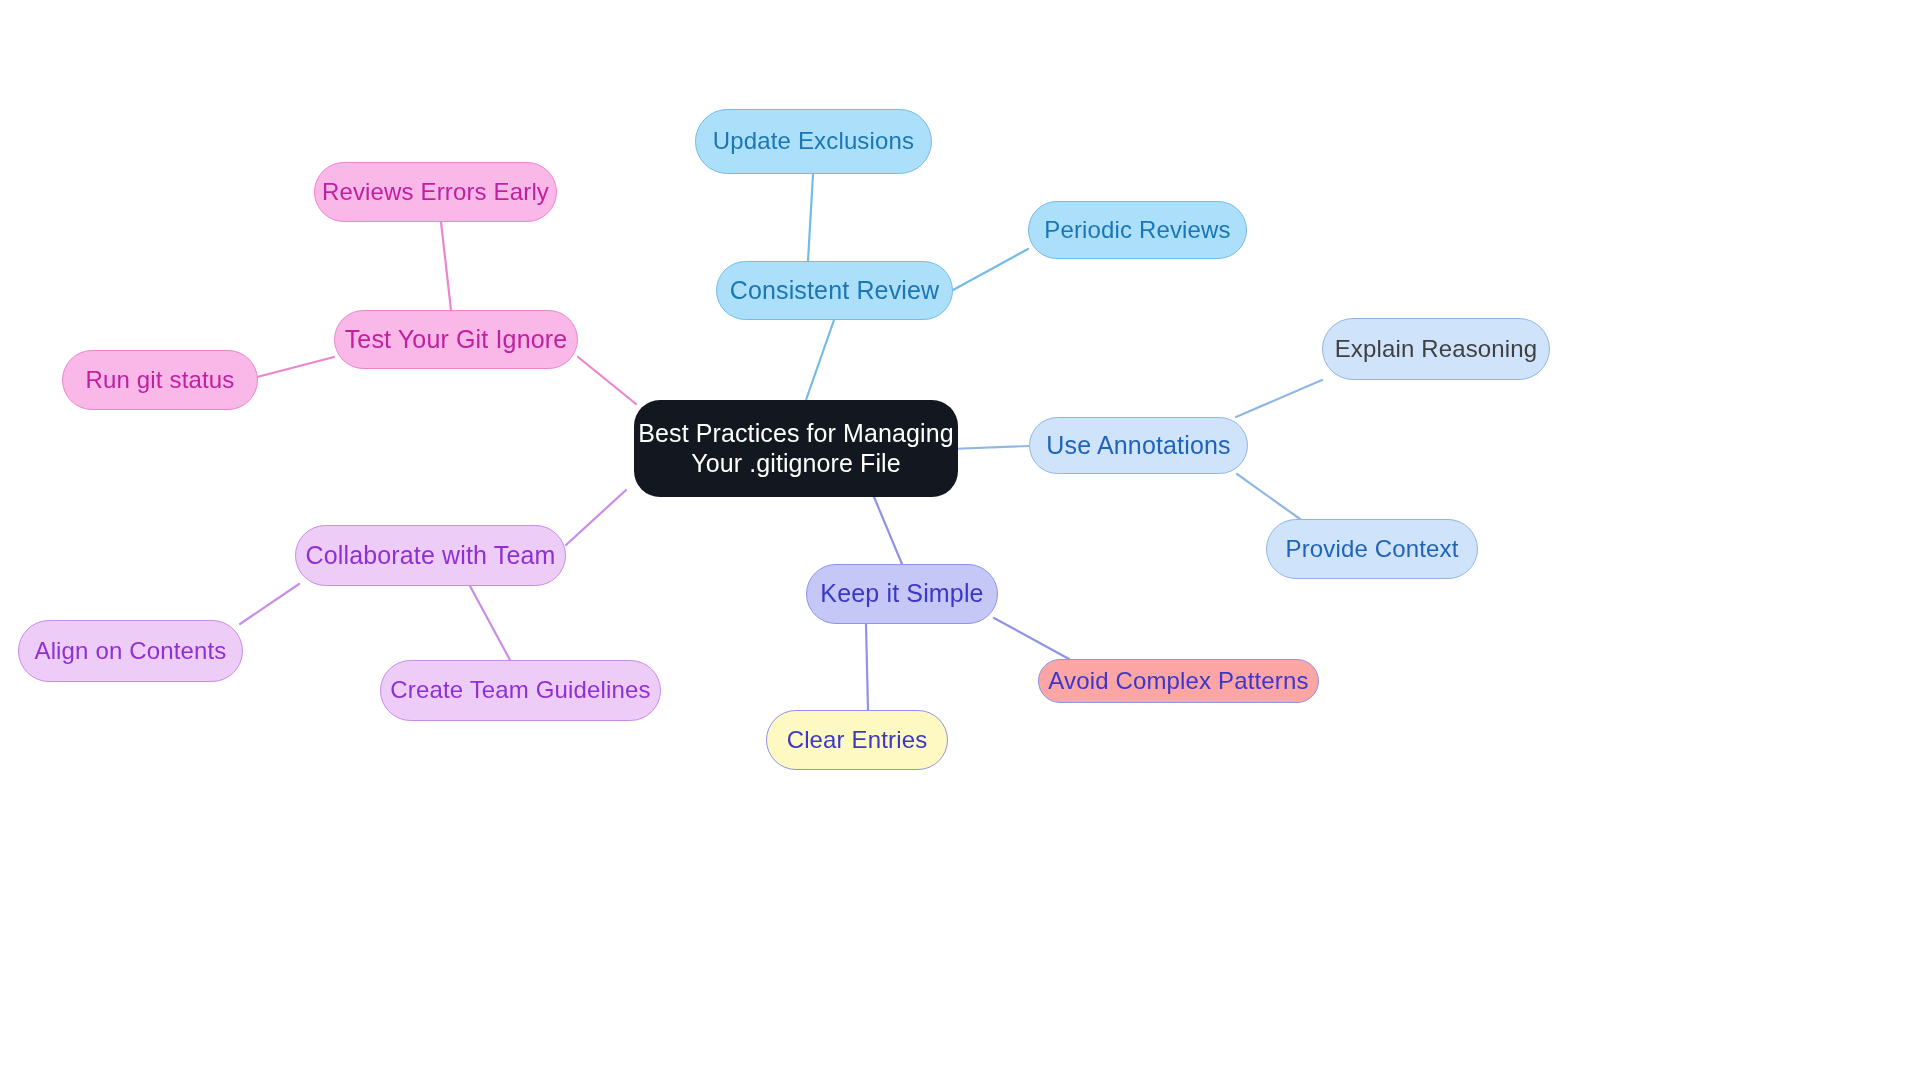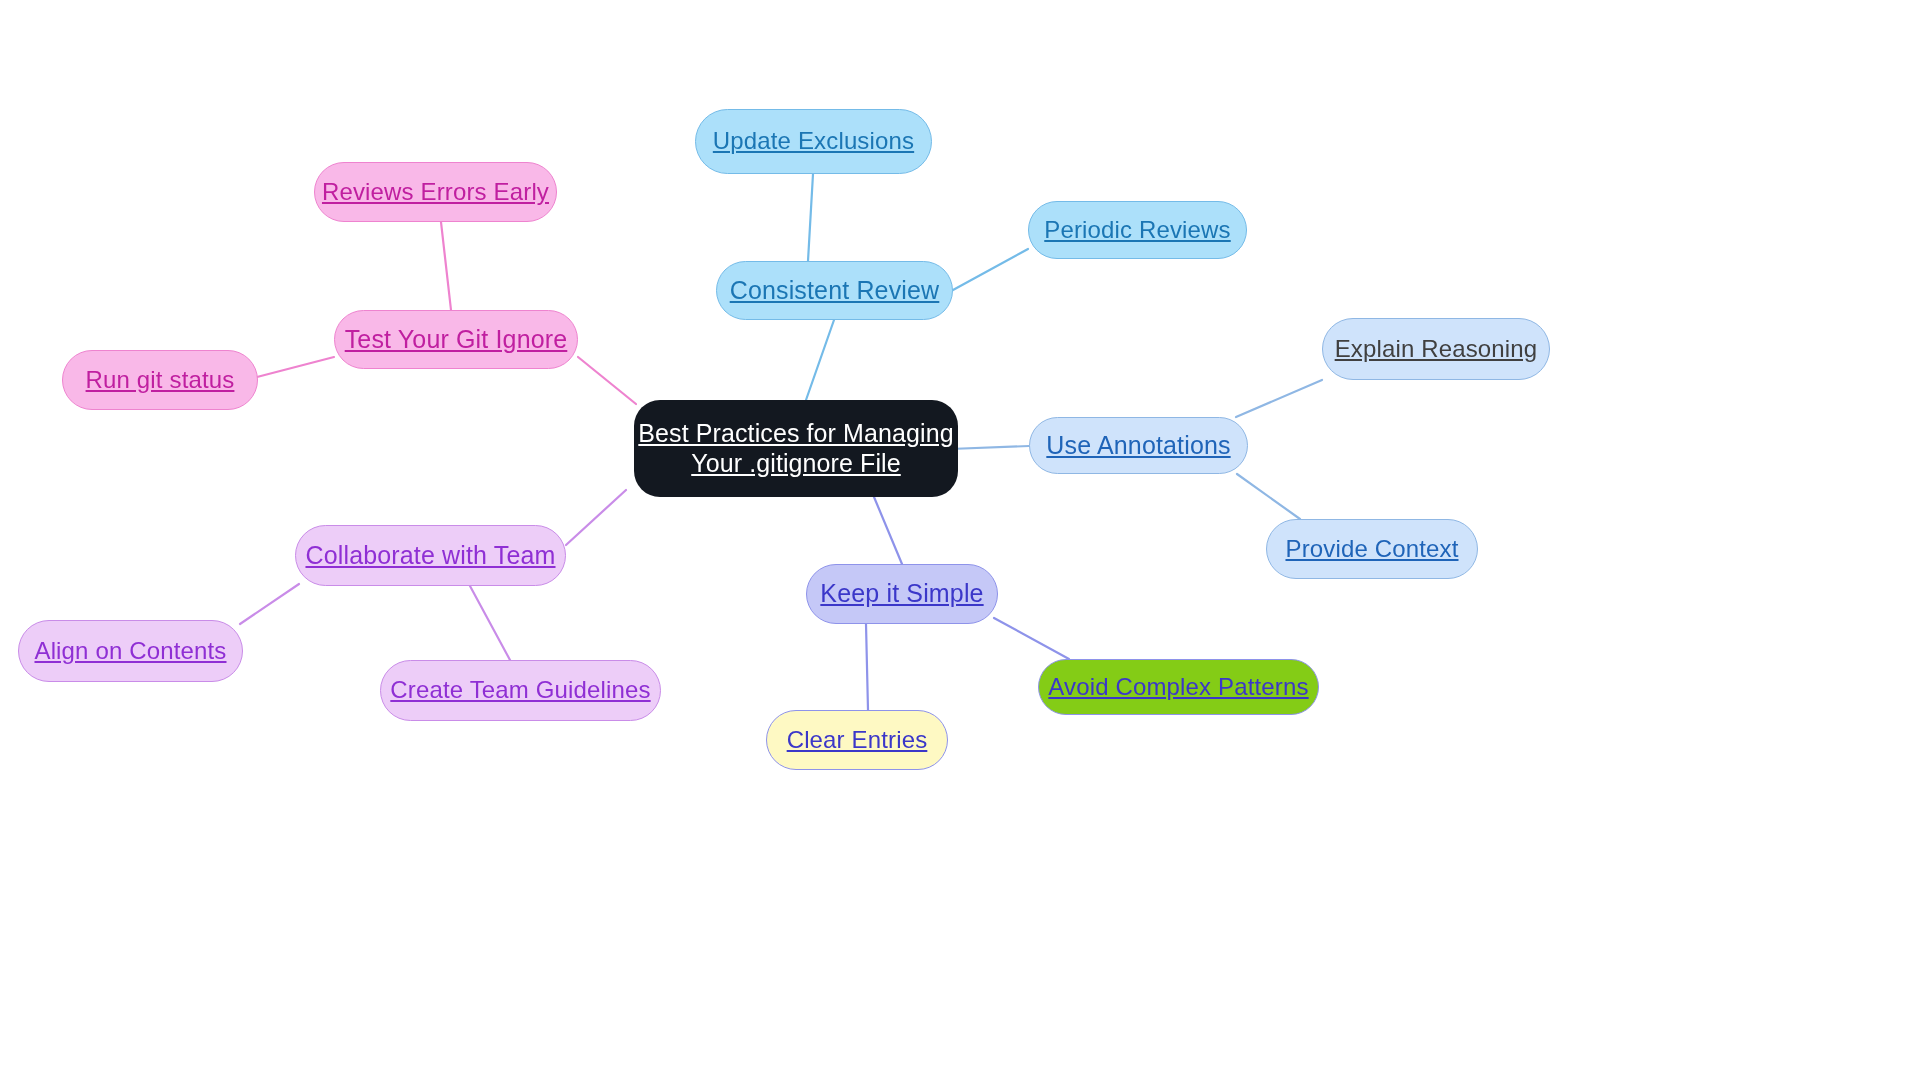--- a/index.html
+++ b/index.html
@@ -29,21 +29,20 @@
     position: absolute;
     box-sizing: border-box;
     display: flex;
     align-items: center;
     justify-content: center;
     text-align: center;
     border-style: solid;
     border-width: 1.5px;
     line-height: 1.18;
     white-space: pre-line;
-    text-decoration: underline;
   }
   .node.root {
     border-radius: 26px;
     border-width: 0;
     color: #ffffff;
     font-size: 25px;
     letter-spacing: 0.1px;
   }
   .node.branch {
     border-radius: 999px;
@@ -82,20 +81,20 @@
 Your .gitignore File</div>
       <div class="node branch" style="left: 716px; top: 261px; width: 237px; height: 59px; background: rgb(172, 224, 250); color: rgb(27, 118, 180); border-color: rgb(116, 187, 232);">Consistent Review</div>
       <div class="node leaf" style="left: 695px; top: 109px; width: 237px; height: 65px; background: rgb(172, 224, 250); color: rgb(27, 118, 180); border-color: rgb(116, 187, 232);">Update Exclusions</div>
       <div class="node leaf" style="left: 1028px; top: 201px; width: 219px; height: 58px; background: rgb(172, 224, 250); color: rgb(27, 118, 180); border-color: rgb(116, 187, 232);">Periodic Reviews</div>
       <div class="node branch" style="left: 1029px; top: 417px; width: 219px; height: 57px; background: rgb(207, 227, 251); color: rgb(31, 100, 184); border-color: rgb(143, 183, 228);">Use Annotations</div>
       <div class="node branch" style="left: 806px; top: 564px; width: 192px; height: 60px; background: rgb(197, 200, 247); color: rgb(59, 55, 201); border-color: rgb(142, 147, 234);">Keep it Simple</div>
       <div class="node branch" style="left: 295px; top: 525px; width: 271px; height: 61px; background: rgb(237, 205, 248); color: rgb(143, 47, 212); border-color: rgb(201, 140, 232);">Collaborate with Team</div>
       <div class="node branch" style="left: 334px; top: 310px; width: 244px; height: 59px; background: rgb(249, 184, 232); color: rgb(192, 31, 160); border-color: rgb(238, 131, 207);">Test Your Git Ignore</div>
       <div class="node leaf" style="left: 1322px; top: 318px; width: 228px; height: 62px; background: rgb(207, 227, 251); color: #404040; border-color: rgb(143, 183, 228);">Explain Reasoning</div>
       <div class="node leaf" style="left: 1266px; top: 519px; width: 212px; height: 60px; background: rgb(207, 227, 251); color: rgb(31, 100, 184); border-color: rgb(143, 183, 228);">Provide Context</div>
-      <div class="node leaf" style="left: 1038px; top: 659px; width: 281px; height: 56px; background: #84cc16; color: rgb(59, 55, 201); border-color: rgb(142, 147, 234);">Avoid Complex Patterns</div>
+      <div class="node leaf" style="left: 1038px; top: 659px; width: 281px; height: 44px; background: #fca5a5; color: rgb(59, 55, 201); border-color: rgb(142, 147, 234);">Avoid Complex Patterns</div>
       <div class="node leaf" style="left: 766px; top: 710px; width: 182px; height: 60px; background: #fef9c3; color: rgb(59, 55, 201); border-color: rgb(142, 147, 234);">Clear Entries</div>
       <div class="node leaf" style="left: 380px; top: 660px; width: 281px; height: 61px; background: rgb(237, 205, 248); color: rgb(143, 47, 212); border-color: rgb(201, 140, 232);">Create Team Guidelines</div>
       <div class="node leaf" style="left: 18px; top: 620px; width: 225px; height: 62px; background: rgb(237, 205, 248); color: rgb(143, 47, 212); border-color: rgb(201, 140, 232);">Align on Contents</div>
       <div class="node leaf" style="left: 314px; top: 162px; width: 243px; height: 60px; background: rgb(249, 184, 232); color: rgb(192, 31, 160); border-color: rgb(238, 131, 207);">Reviews Errors Early</div>
       <div class="node leaf" style="left: 62px; top: 350px; width: 196px; height: 60px; background: rgb(249, 184, 232); color: rgb(192, 31, 160); border-color: rgb(238, 131, 207);">Run git status</div>
     </div>
 </div>
 
 </body></html>

